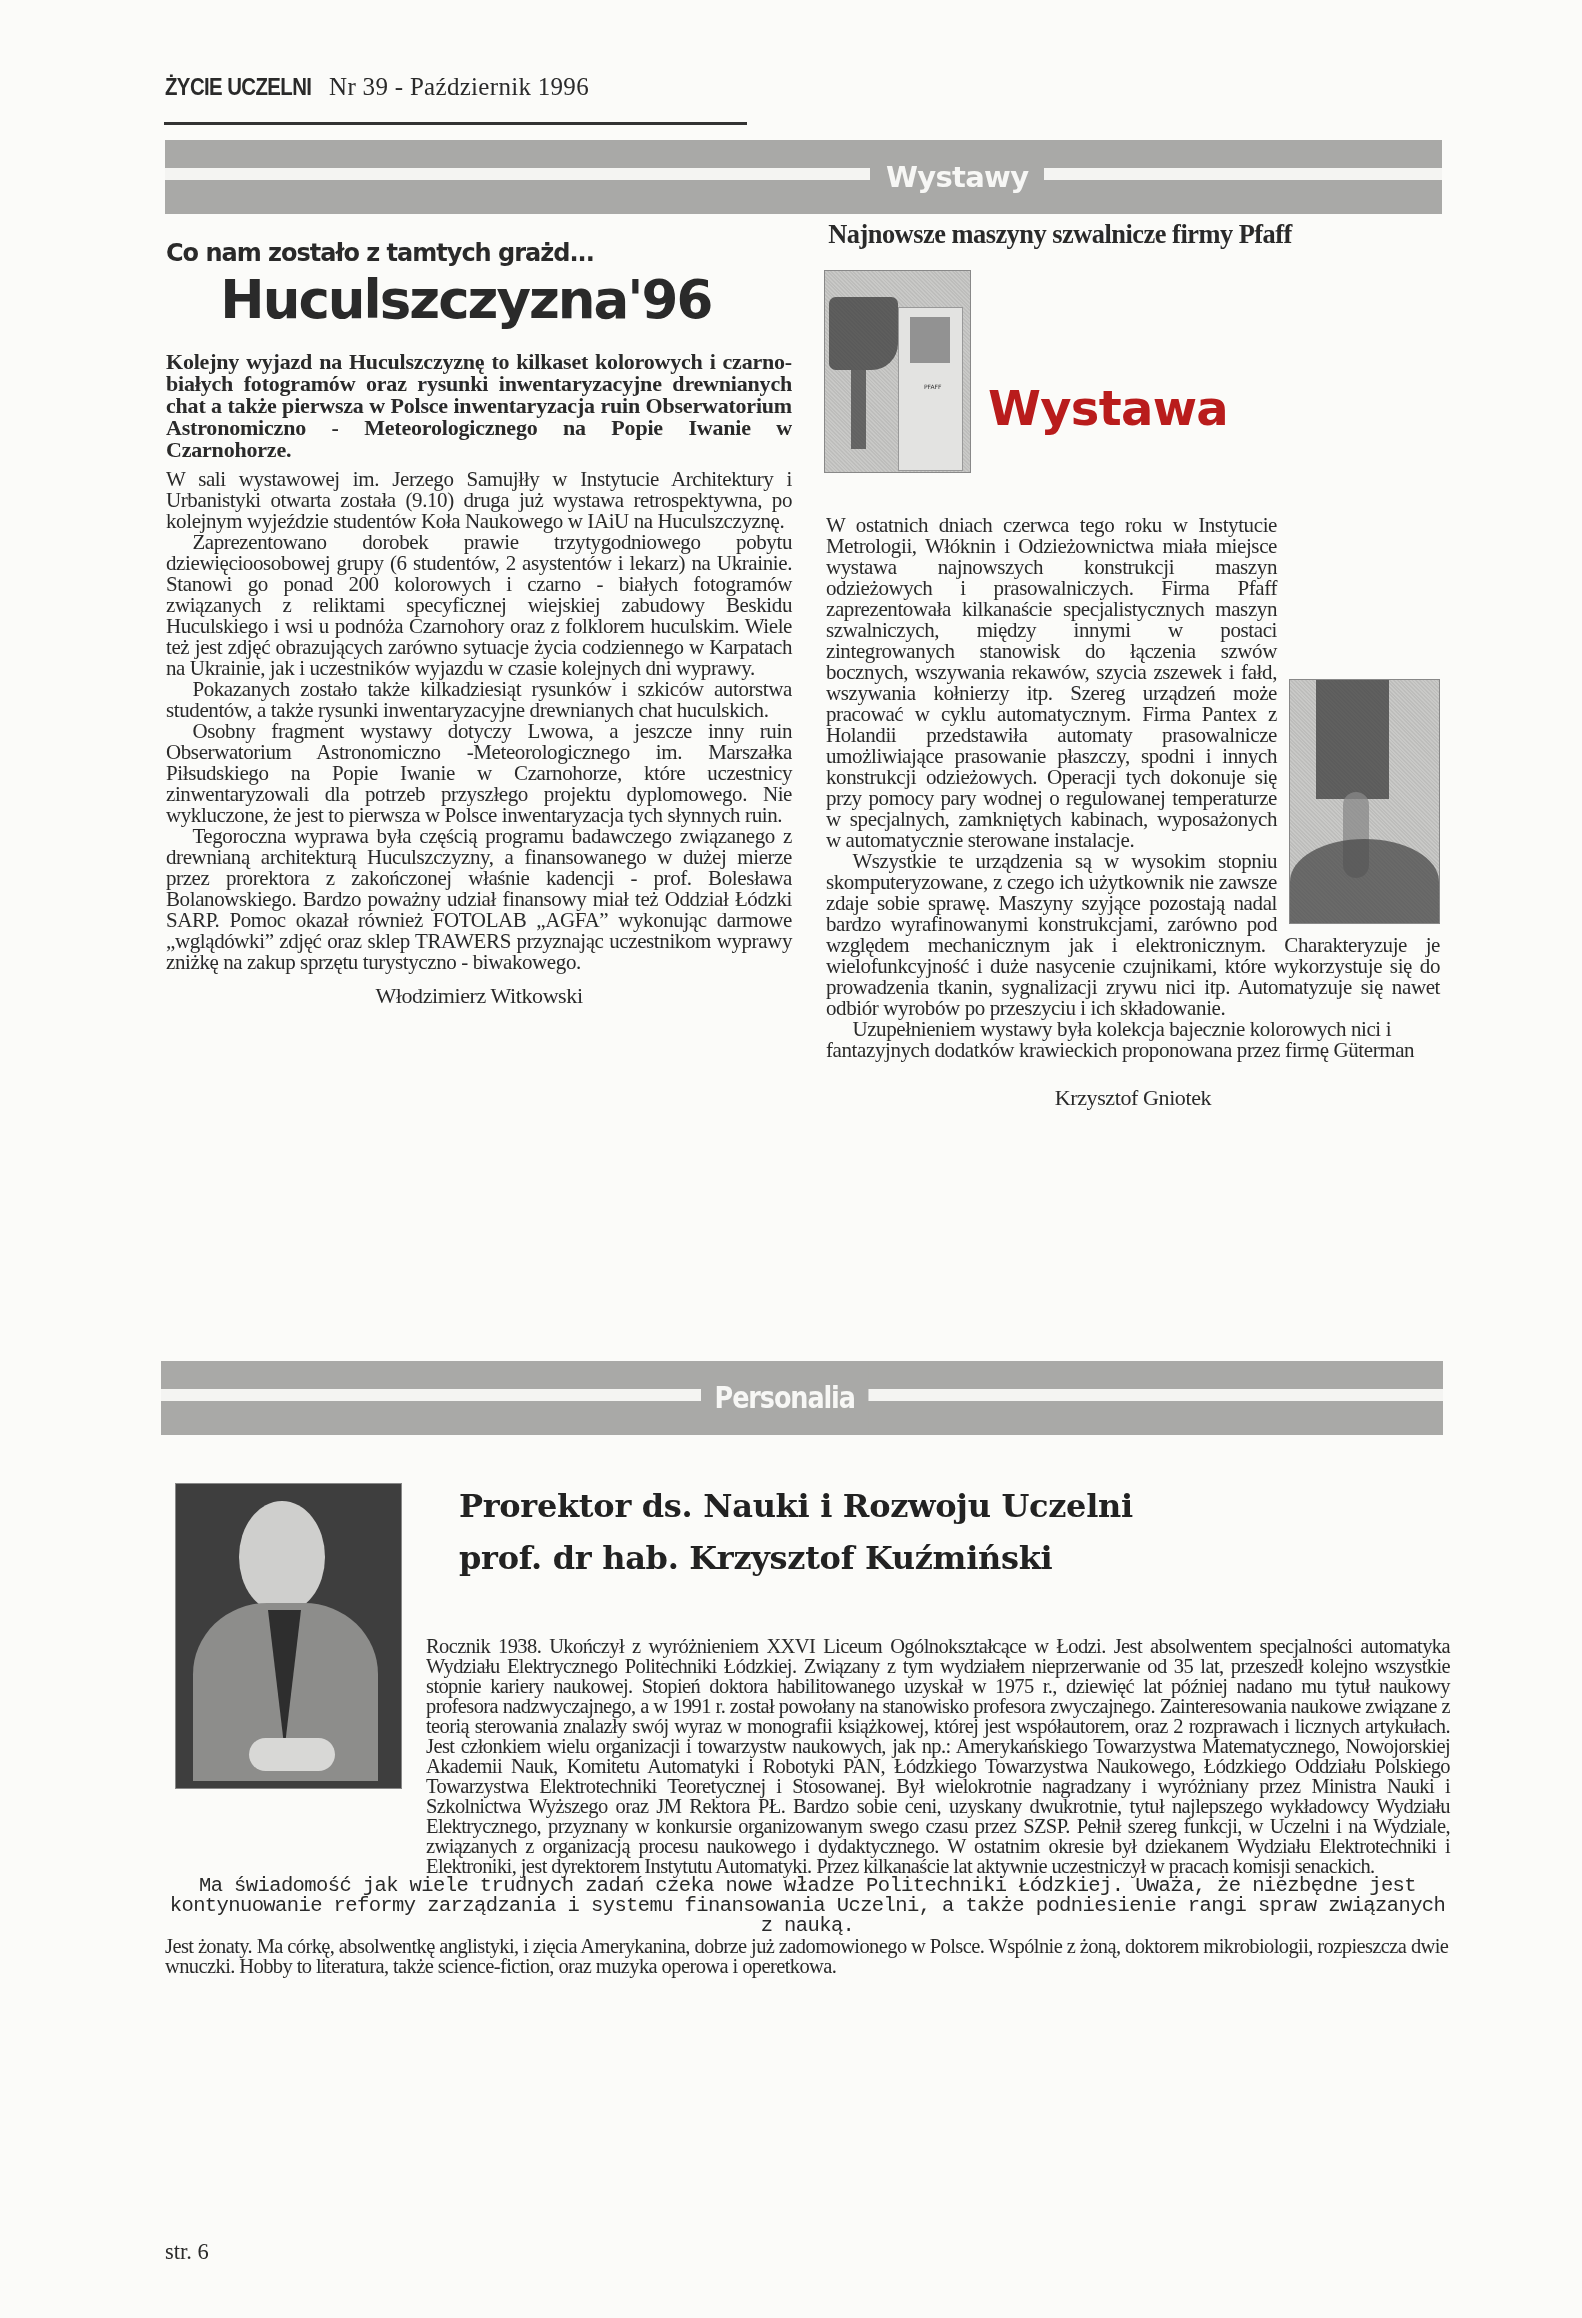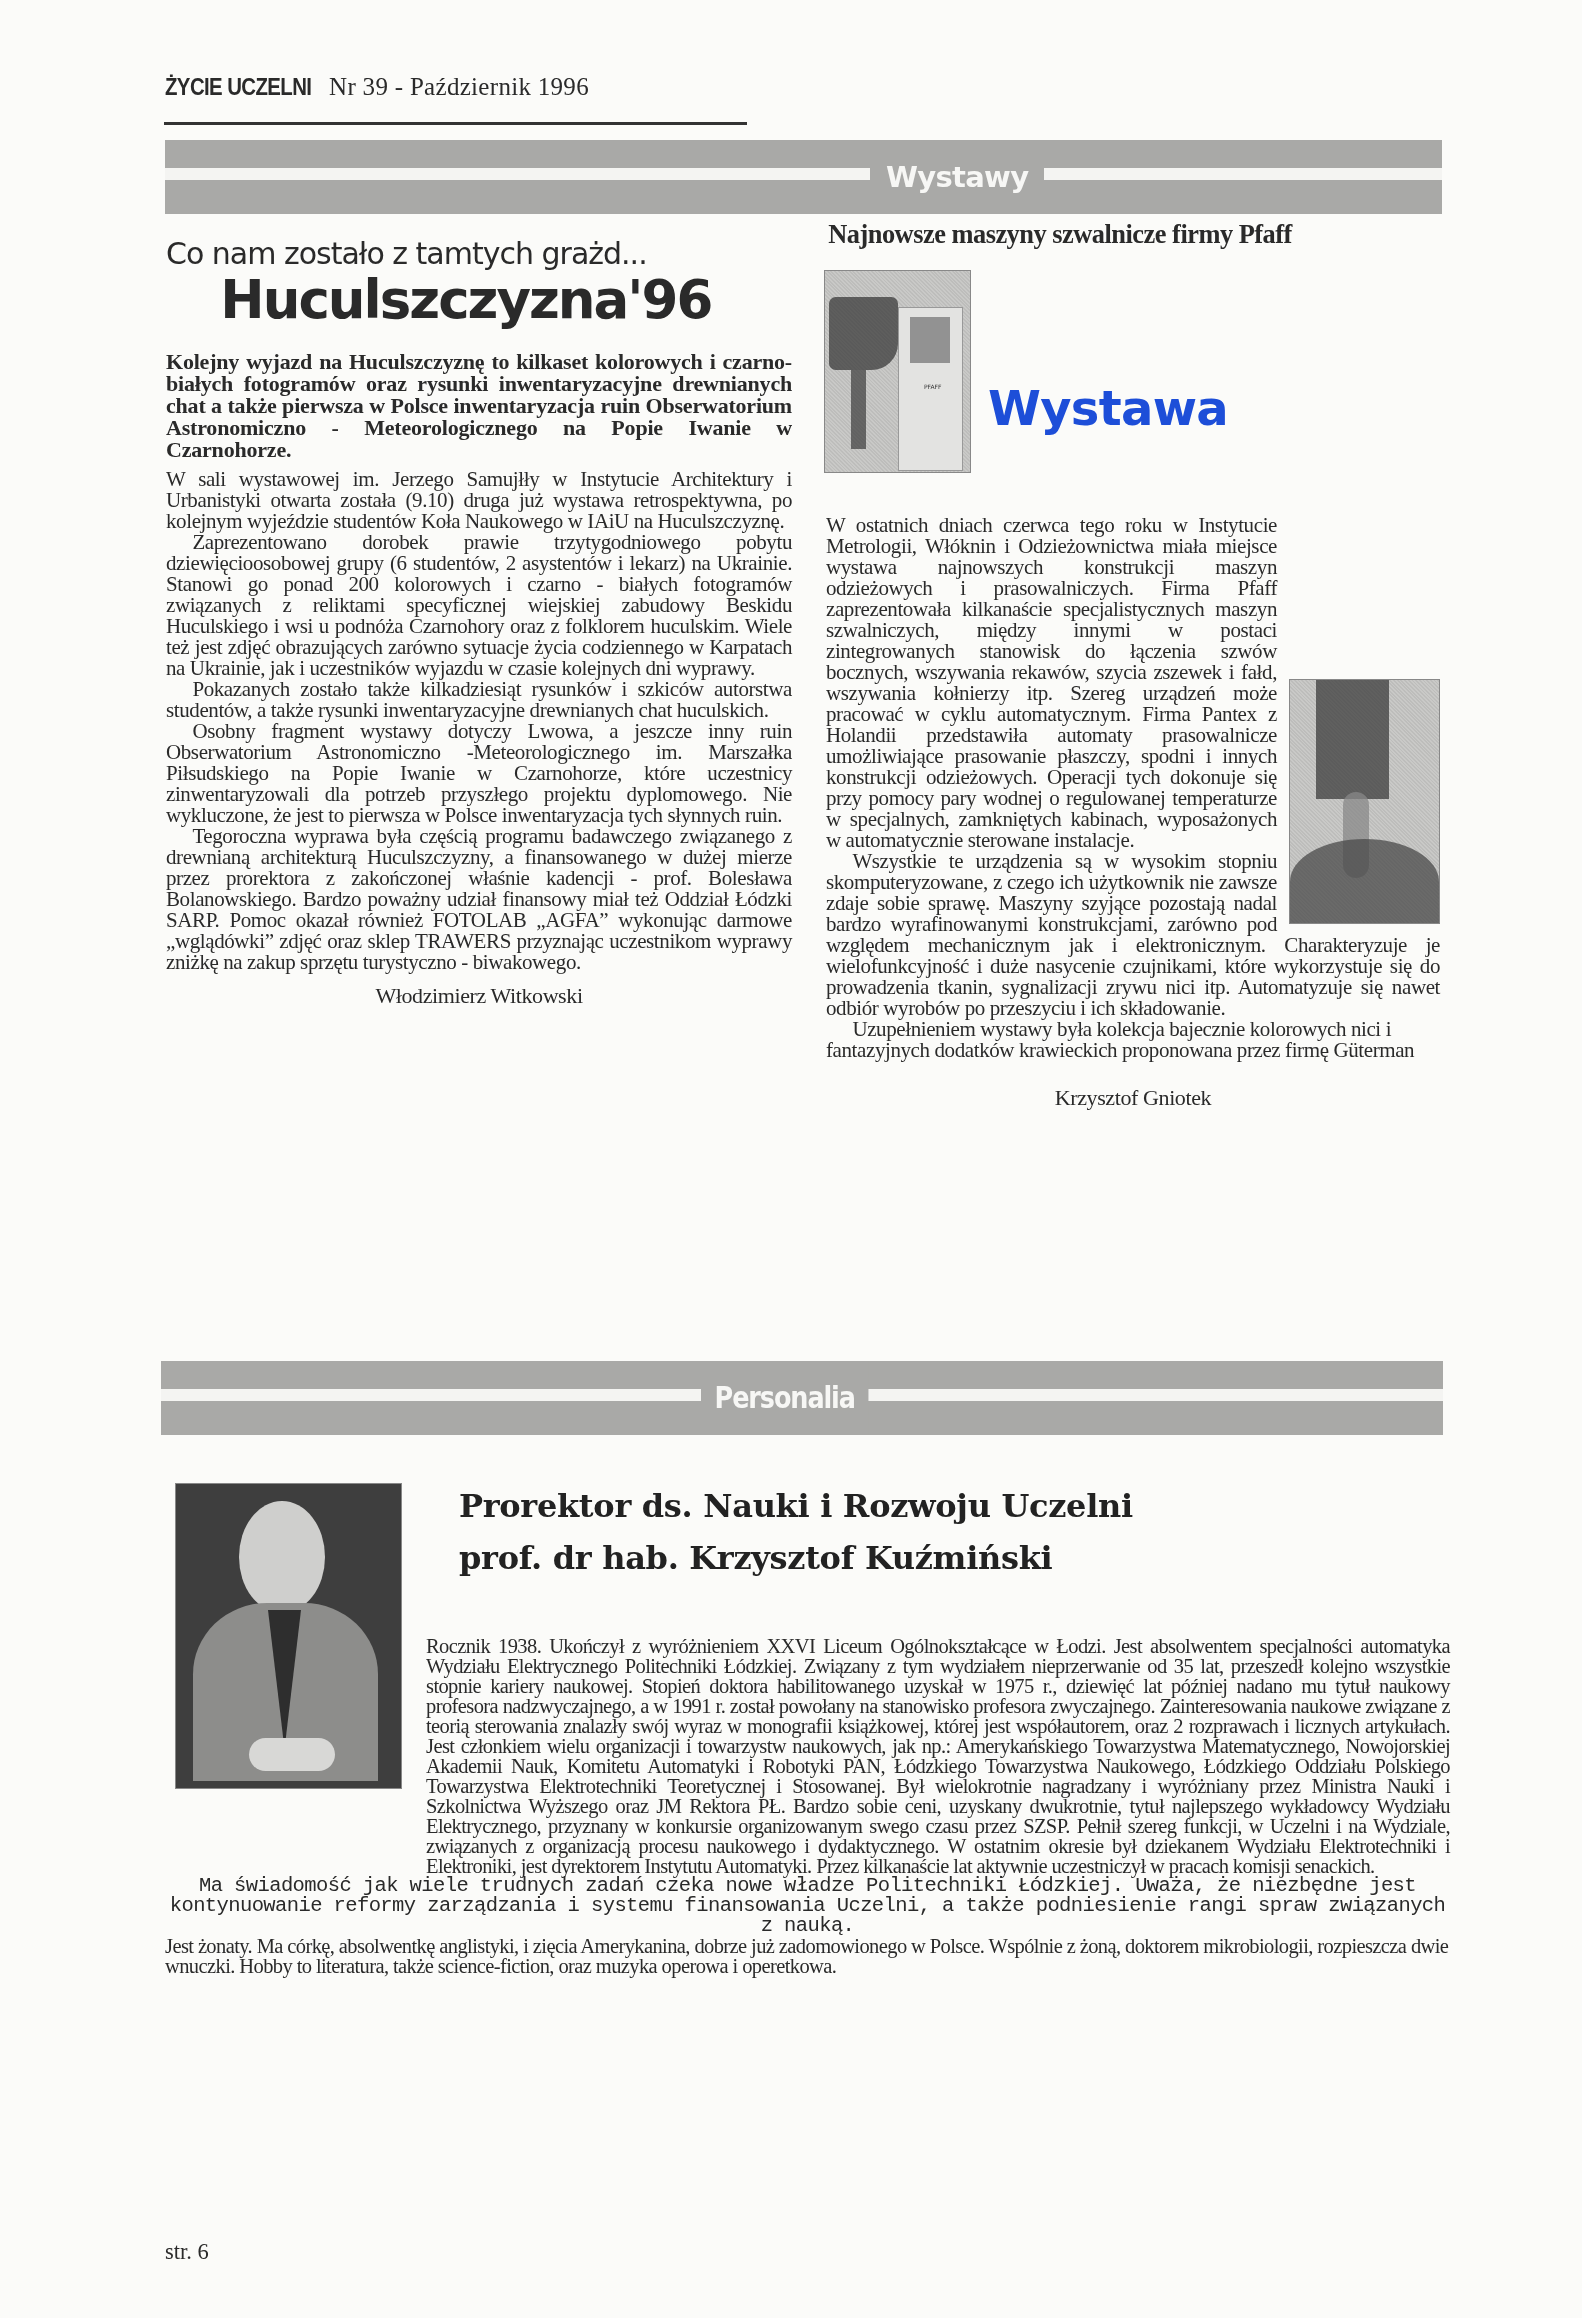--- a/index.html
+++ b/index.html
@@ -26,37 +26,37 @@
     background:#a9a9a7; color:#f7f7f5;
     font-family:"DejaVu Sans", sans-serif; font-weight:bold; font-size:29px; letter-spacing:-0.7px;
   }
   .banner-wystawy { left:165px; top:140px; width:1277px; }
   .banner-wystawy .label { left:705px; }
   .banner-personalia { left:161px; top:1361px; width:1282px; }
   .banner-personalia .label { left:540px; font-size:30px; letter-spacing:-1.3px; transform:scaleX(0.85); transform-origin:left; }
 
   
   .col-left { left:166px; top:235px; width:626px; }
-  .h-kicker { font-family:"DejaVu Sans", sans-serif; font-weight:normal; font-size:30px; letter-spacing:-1px; line-height:37px; white-space:nowrap; }
+  .h-kicker { font-family:"DejaVu Sans", sans-serif; font-weight:bold; font-size:24px; letter-spacing:-1px; line-height:37px; white-space:nowrap; }
   .h-title { font-family:"DejaVu Sans", sans-serif; font-weight:bold; font-size:53px; letter-spacing:-2px; line-height:55px; text-align:center; margin-left:-26.4px; }
   .lead { font-family:"Liberation Serif", serif; font-weight:bold; font-size:22px; line-height:22px; text-align:justify; margin-top:24px; letter-spacing:-0.2px; }
   .body-text { font-family:"Liberation Serif", serif; font-size:21px; line-height:21px; text-align:justify; letter-spacing:-0.4px; }
   .body-text p { margin:0; }
   .body-text p.ind { text-indent:26.4px; }
   .body-text p.gap { margin-top:8px; }
   .signature { text-align:center; margin-top:12px; font-size:22px; }
 
   
   .col-right { left:819px; top:218px; width:614px; }
   .h-sub { font-family:"Liberation Serif", serif; font-weight:bold; font-size:26.4px; letter-spacing:-0.5px; line-height:32px; white-space:nowrap; margin-left:9.2px; }
   .photo1 { position:absolute; left:824px; top:270px; width:145px; height:201px; }
   .photo-box { background:
       repeating-linear-gradient(45deg, rgba(0,0,0,0.06) 0 1.3px, transparent 1.3px 2.6px),
       #c9c9c7; border:0.7px solid #888; overflow:hidden; }
-  .h-wystawa { position:absolute; left:988px; top:380px; font-family:"DejaVu Sans", sans-serif; font-weight:bold; font-size:48px; letter-spacing:-0.7px; color:#1d4ed8; }
+  .h-wystawa { position:absolute; left:988px; top:380px; font-family:"DejaVu Sans", sans-serif; font-weight:bold; font-size:48px; letter-spacing:-0.7px; color:#b91c1c; }
   .right-body { position:absolute; left:826px; top:515px; width:614px; }
   .wrap-photo { float:right; width:149px; height:243px; margin:5.3px 0 4px 12px; }
 
   
   .portrait { position:absolute; left:175px; top:1483px; width:225px; height:304px; }
   .h-person { position:absolute; left:459px; top:1480px; font-family:"DejaVu Serif", serif; font-weight:bold; font-size:32px; line-height:52px; letter-spacing:-0.3px; color:#222; }
   .bio { position:absolute; left:165px; top:1592px; width:1285px;margin-top:44px; }
   .bio .body-text { font-size:20.5px; line-height:20px; letter-spacing:-0.6px; }
   .bio-float { float:left; width:261px; height:238px; }
 

